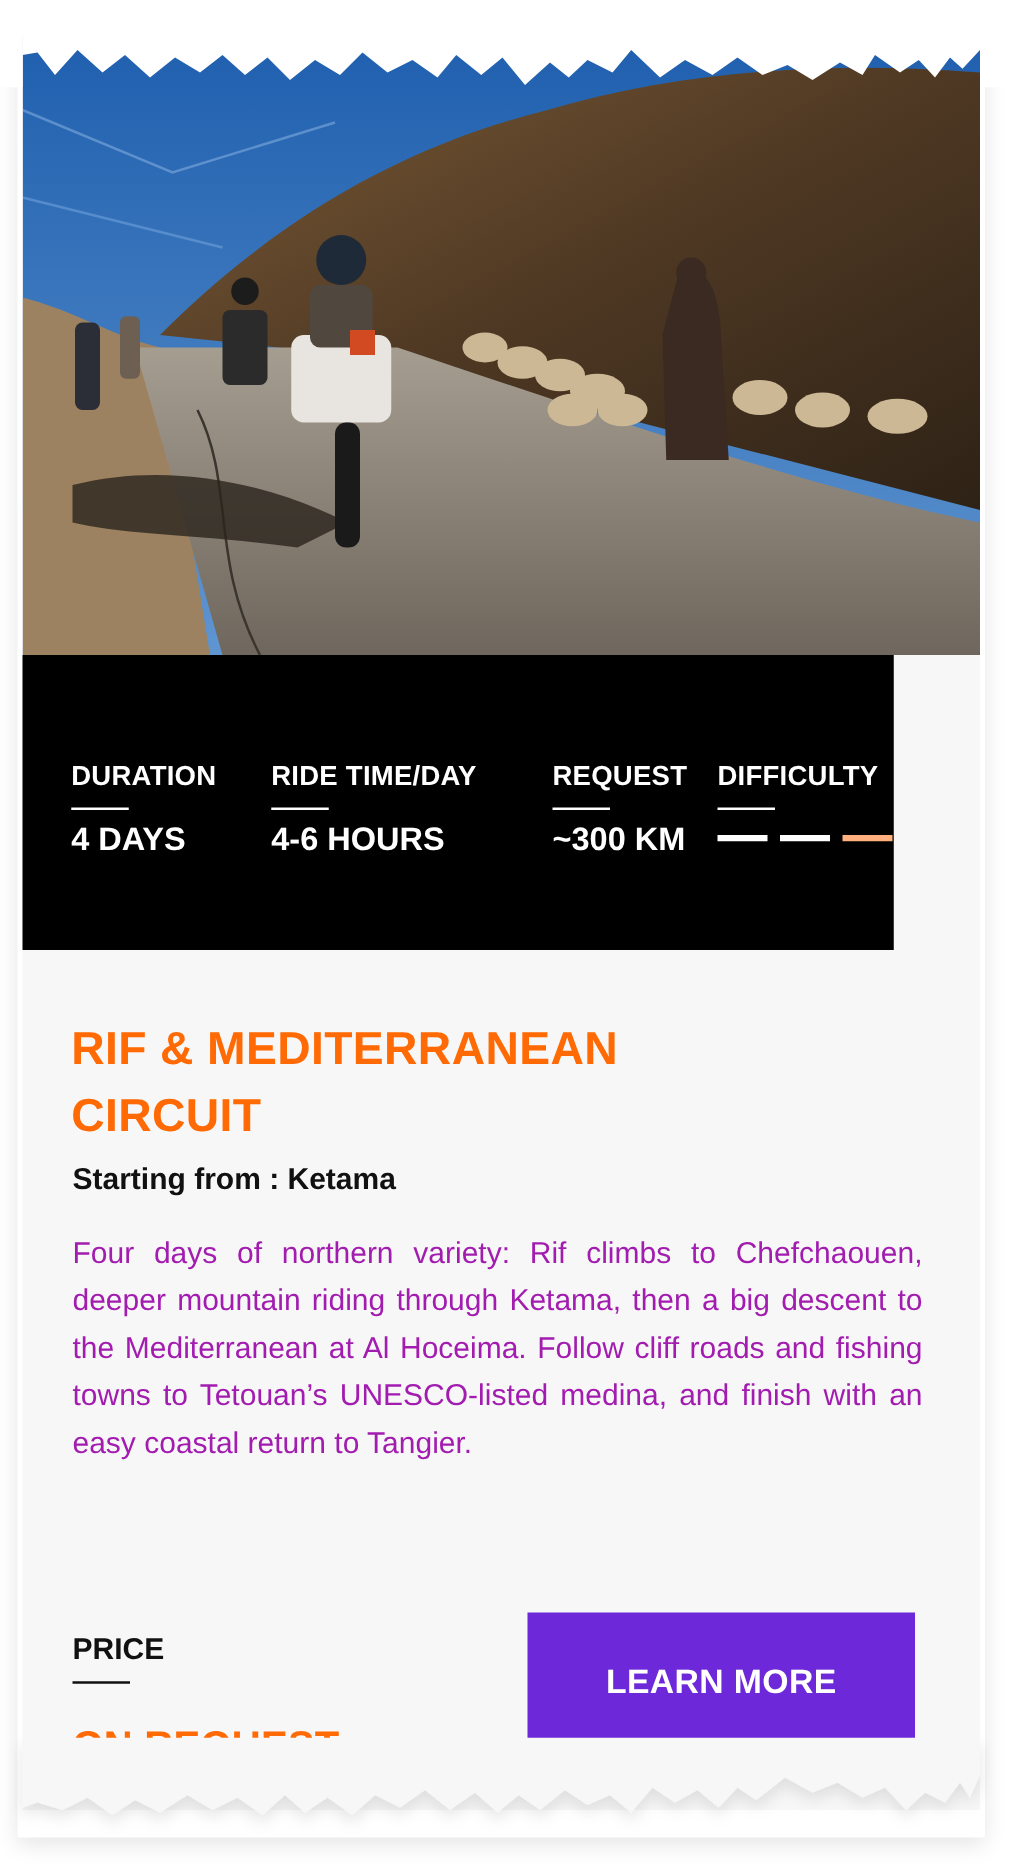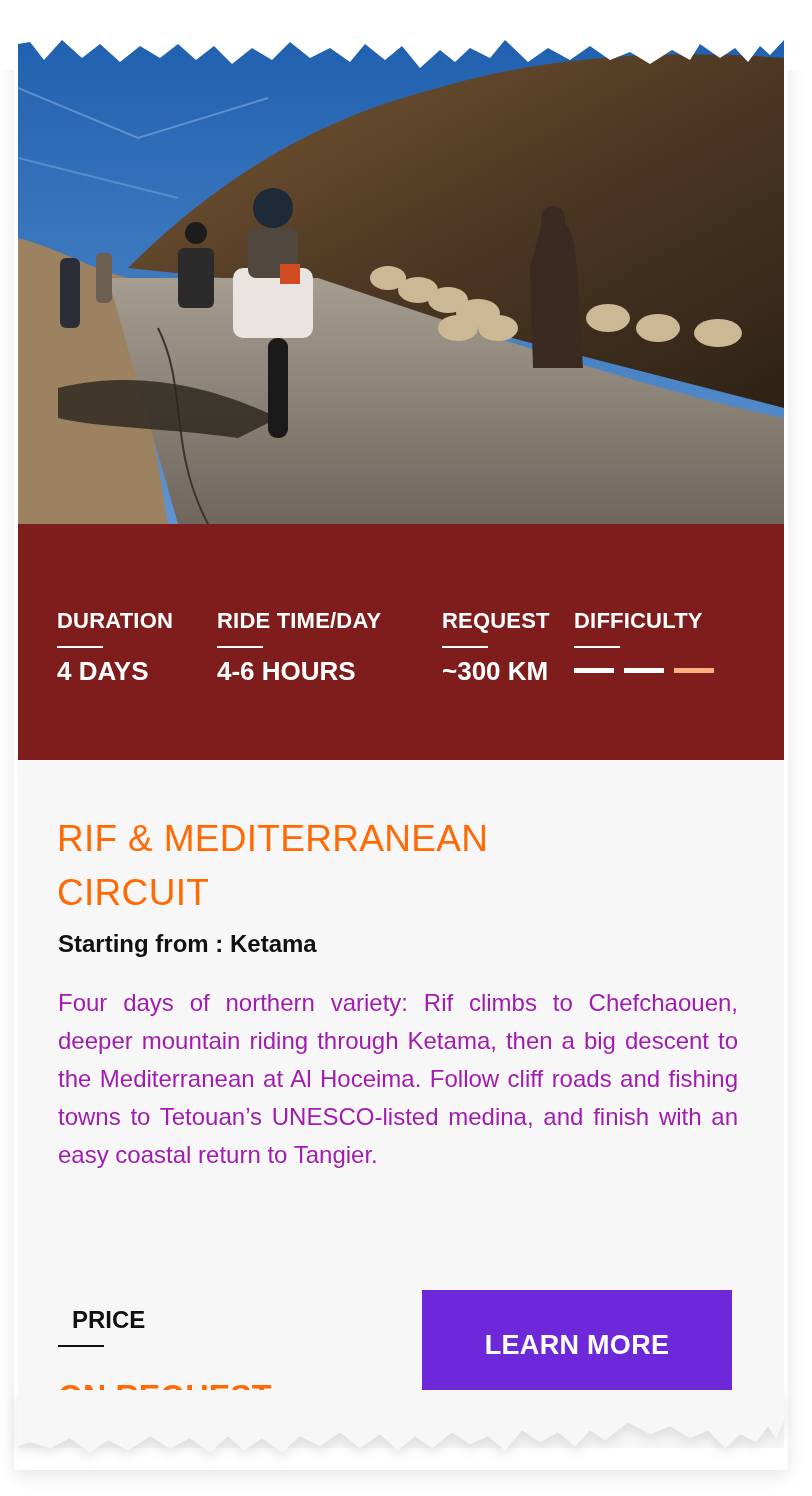--- a/index.html
+++ b/index.html
@@ -17,45 +17,45 @@
 
   
   .photo {
     position: absolute; left: 18px; top: 28px; width: 766px; height: 496px; overflow: hidden;
   }
   .photo svg { display: block; }
   .torn-top { position: absolute; left: 0; top: 0; width: 812px; height: 70px; }
 
   
   .stats {
-    position: absolute; left: 18px; top: 524px; width: 766px; height: 236px;
-    background: #7f1d1d;
+    position: absolute; left: 18px; top: 524px; width: 697px; height: 236px;
+    background: #000000;
   }
   .stat { position: absolute; top: 84px; color: #ffffff; }
   .stat-label { font-weight: 700; font-size: 22px; letter-spacing: 0.2px; white-space: nowrap; }
   .stat-rule { width: 46px; height: 1.5px; background: #ffffff; margin-top: 12px; }
   .stat-value { font-weight: 700; font-size: 26px; margin-top: 8px; white-space: nowrap; }
   .diff-bars { display: flex; gap: 10px; margin-top: 20px; }
   .diff-bar { width: 40px; height: 5px; background: #ffffff; }
   .diff-bar.off { background: #ffb07e; }
 
   
   .title {
     position: absolute; left: 57px; top: 812px; width: 560px;
-    color: #ff6a04; font-weight: 400; font-size: 37px; line-height: 54px; letter-spacing: 0.3px;
+    color: #ff6a04; font-weight: 700; font-size: 37px; line-height: 54px; letter-spacing: 0.3px;
   }
   .start {
     position: absolute; left: 58px; top: 930px; font-size: 24px; color: #111111; font-weight: 700;
   }
   .desc {
     position: absolute; left: 58px; top: 984px; width: 680px;
     font-size: 24px; line-height: 38px; color: #a21caf; text-align: justify;
   }
 
-  .price-label { position: absolute; left: 58px; top: 1306px; font-weight: 700; font-size: 24px; color: #111; margin-left: 14px; }
+  .price-label { position: absolute; left: 58px; top: 1306px; font-weight: 700; font-size: 24px; color: #111; }
   .price-rule { position: absolute; left: 58px; top: 1345px; width: 46px; height: 1.5px; background: #111; }
   .price-value { position: absolute; left: 58px; top: 1350px; font-weight: 700; font-size: 32px; color: #ff6a04; letter-spacing: 0.2px; margin-top: 28px; }
 
   .learn-btn {
     position: absolute; left: 422px; top: 1290px; width: 310px; height: 116px;
     background: #6d28d9; color: #ffffff; border: none; cursor: pointer;
     font-family: "Liberation Sans", sans-serif; font-weight: 700; font-size: 27px; letter-spacing: 0.3px;
     display: flex; align-items: center; justify-content: center; padding-bottom: 6px;
   }
   .torn-bottom { position: absolute; left: 0; top: 1390px; width: 812px; height: 106px; }

